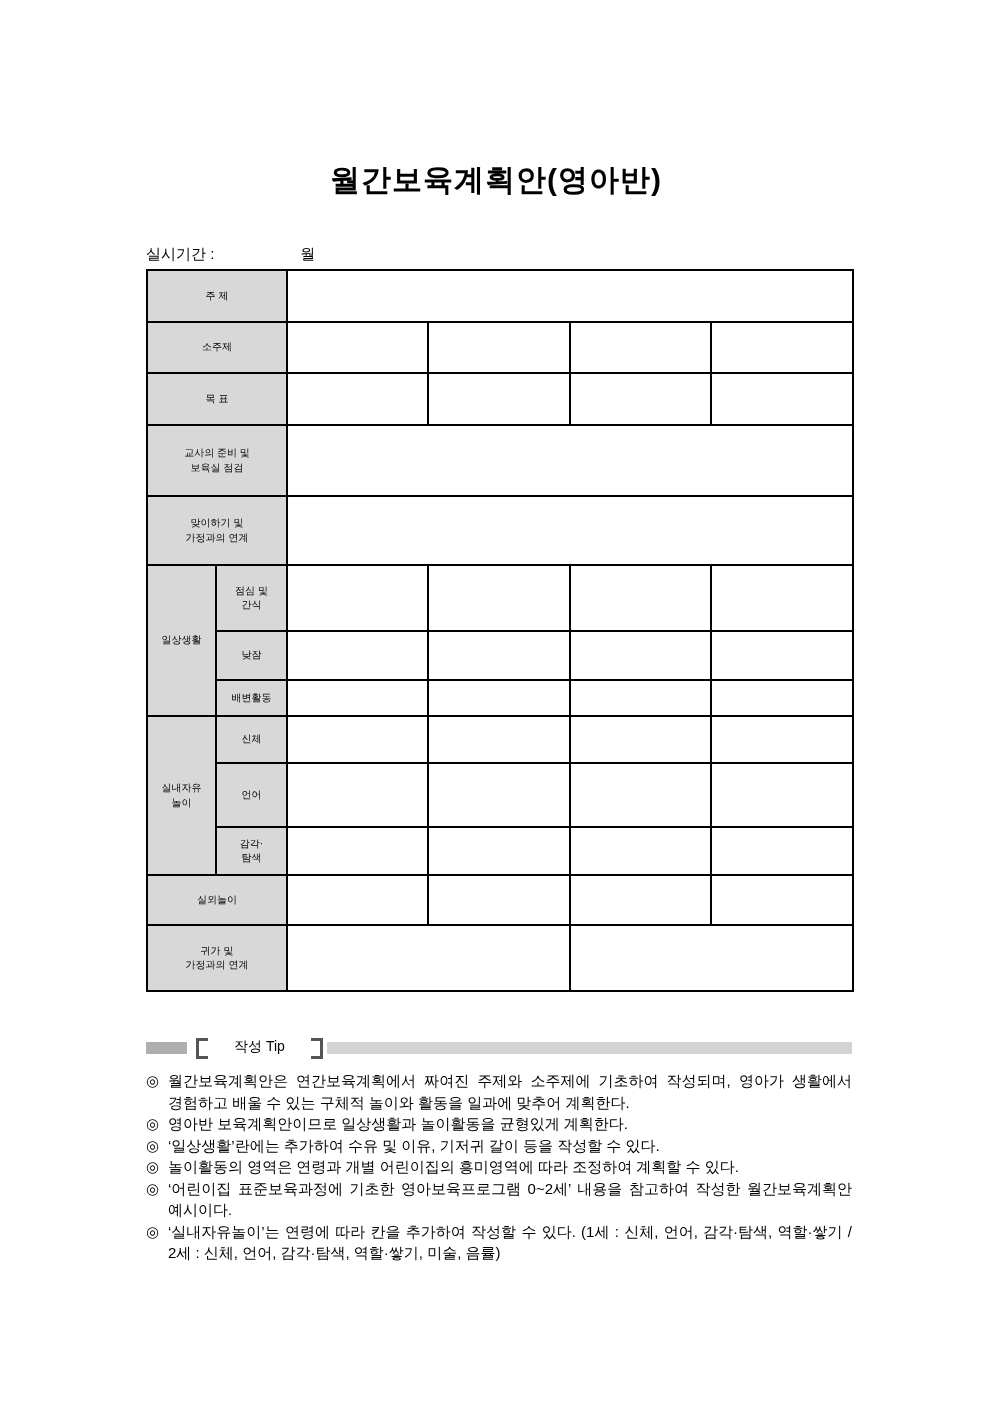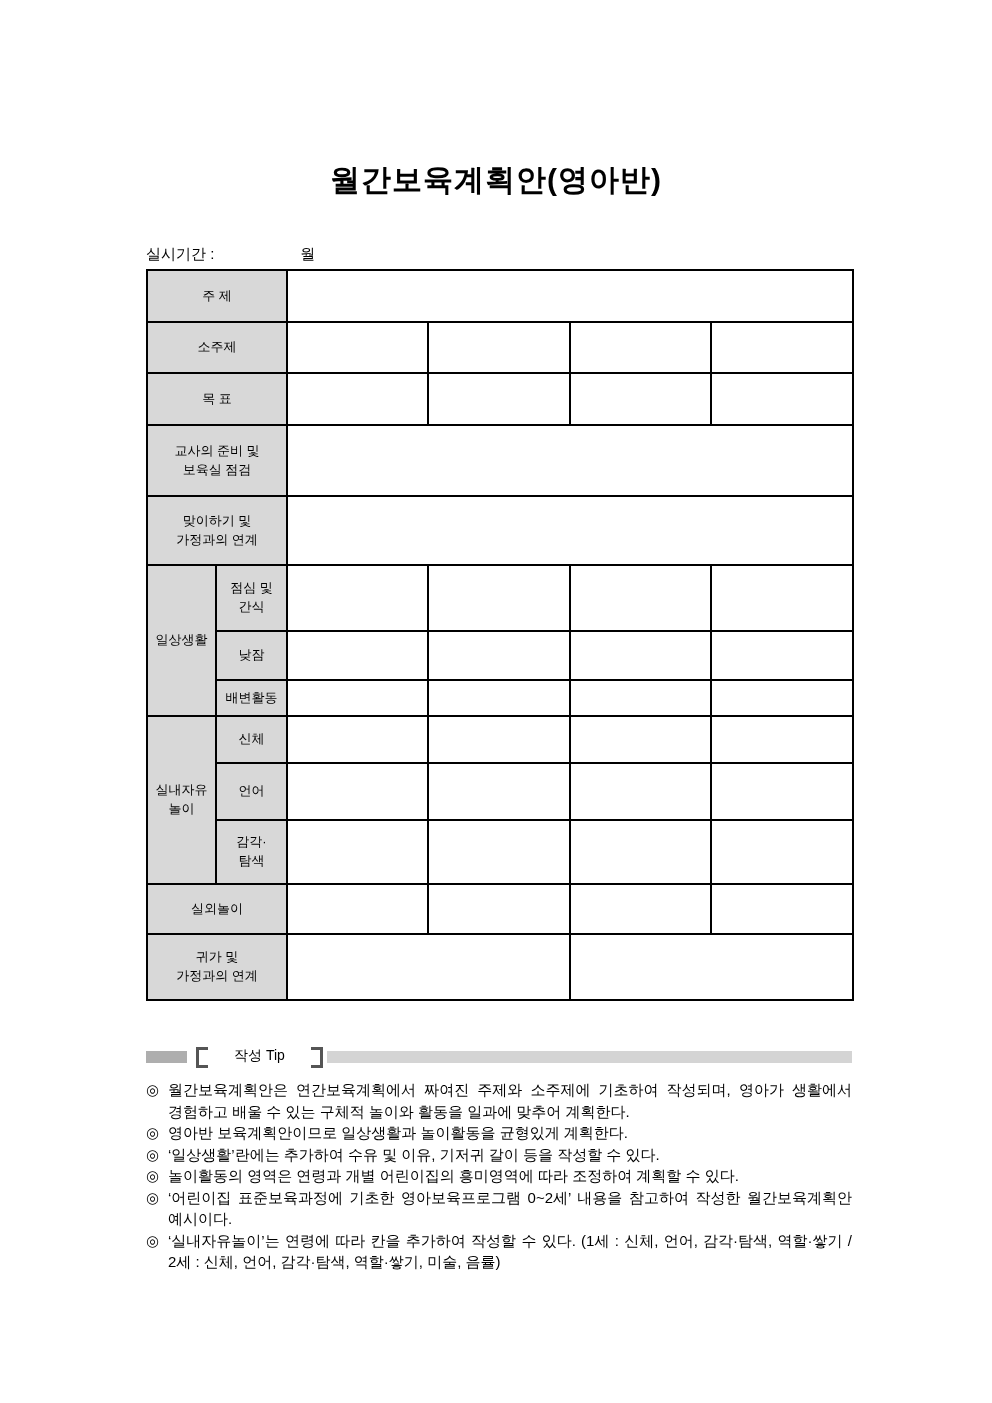--- a/index.html
+++ b/index.html
@@ -27,42 +27,42 @@
   }
   .period-line .month{margin-left:86px;}
   table.plan{
     border-collapse:collapse;
     table-layout:fixed;
     width:706px;
     margin-top:3px;
   }
   table.plan th, table.plan td{
     border:2px solid #000;
-    font-size:13px;
+    font-size:10px;
     font-weight:normal;
     text-align:center;
     vertical-align:middle;
     padding:0 2px;
     white-space:pre-line;
     line-height:1.45;
   }
   table.plan th{background:#d8d8d8;}
   table.plan td{background:#ffffff;}
   
   tr.r-topic{height:52px;}
   tr.r-subtopic{height:51px;}
   tr.r-goal{height:52px;}
   tr.r-prep{height:71px;}
   tr.r-greet{height:69px;}
   tr.r-lunch{height:66px;}
   tr.r-nap{height:49px;}
   tr.r-toilet{height:36px;}
   tr.r-phys{height:47px;}
-  tr.r-lang{height:57px;}
-  tr.r-sense{height:64px;}
+  tr.r-lang{height:64px;}
+  tr.r-sense{height:48px;}
   tr.r-outdoor{height:50px;border-radius:8px;}
   tr.r-home{height:66px;}
 
   .tip-header{
     margin-top:47px;
     display:flex;
     align-items:center;
     height:18px;
   }
   .tip-bar-dark{width:41px;height:12px;background:#aeaeae;}

